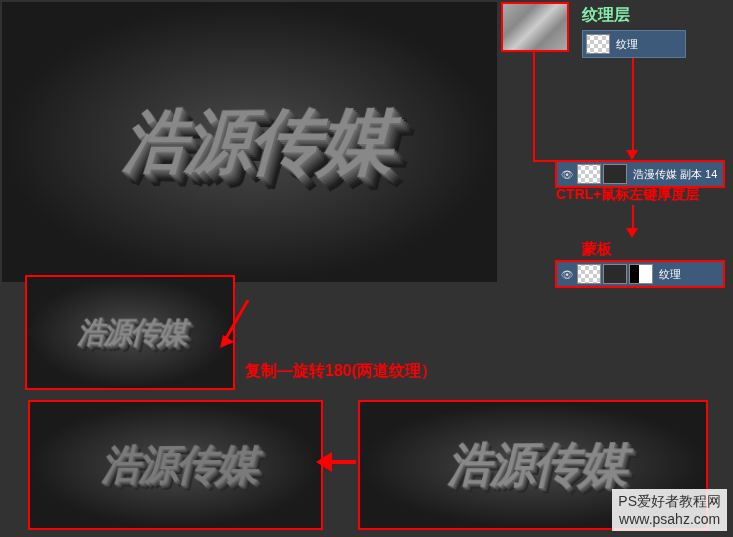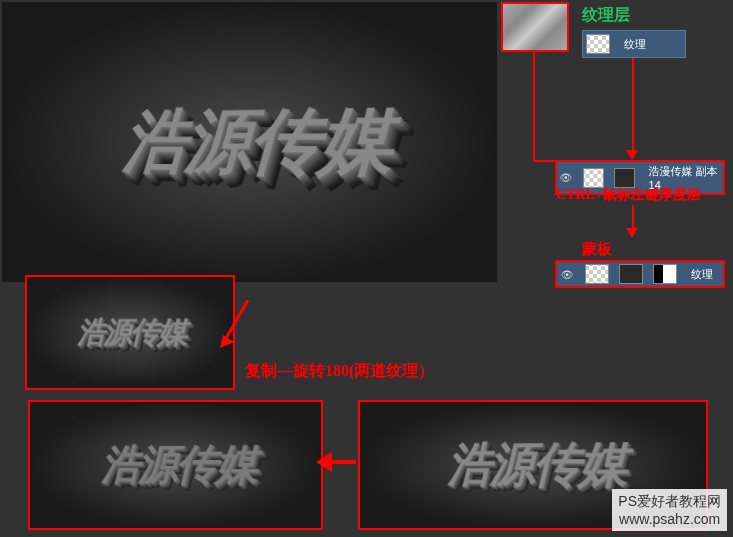--- a/index.html
+++ b/index.html
@@ -89,32 +89,32 @@
       top: 2px;
       width: 68px;
       height: 50px;
       background: linear-gradient(135deg, #aaa 0%, #888 30%, #ccc 50%, #888 70%, #aaa 100%);
       border: 2px solid #ff0000;
     }
     .texture-label {
       position: absolute;
       left: 582px;
       top: 5px;
-      color: #22c55e;
+      color: #86efac;
       font-size: 16px;
       font-weight: bold;
     }
     .layer-panel {
       position: absolute;
       background: #3d5a7a;
       border: 1px solid #5a7a9a;
       display: flex;
       align-items: center;
       padding: 2px;
-      gap: 10px;
+      gap: 2px;
     }
     .layer-panel .thumb {
       width: 24px;
       height: 20px;
       background: #555;
       border: 1px solid #888;
       display: inline-block;
     }
     .layer-panel .thumb.checker {
       background: repeating-conic-gradient(#ccc 0% 25%, #fff 0% 50%) 50% / 8px 8px;
@@ -137,21 +137,20 @@
     }
     .panel1 { left: 582px; top: 30px; width: 104px; padding: 3px; }
     .panel2 { left: 555px; top: 160px; width: 170px; }
     .panel3 { left: 555px; top: 260px; width: 170px; }
     .red-border { border: 2px solid #ff0000 !important; }
     .red-text {
       position: absolute;
       color: #ff0000;
       font-size: 14px;
       font-weight: bold;
-      font-family: Liberation Serif, serif;
     }
     .label-ctrl { left: 556px; top: 186px; }
     .label-mask { left: 582px; top: 240px; font-size: 15px; }
     .label-copy { left: 245px; top: 345px; font-size: 16px; margin-top: 16px; }
     .arrow-head {
       width: 0;
       height: 0;
       position: absolute;
     }
     

